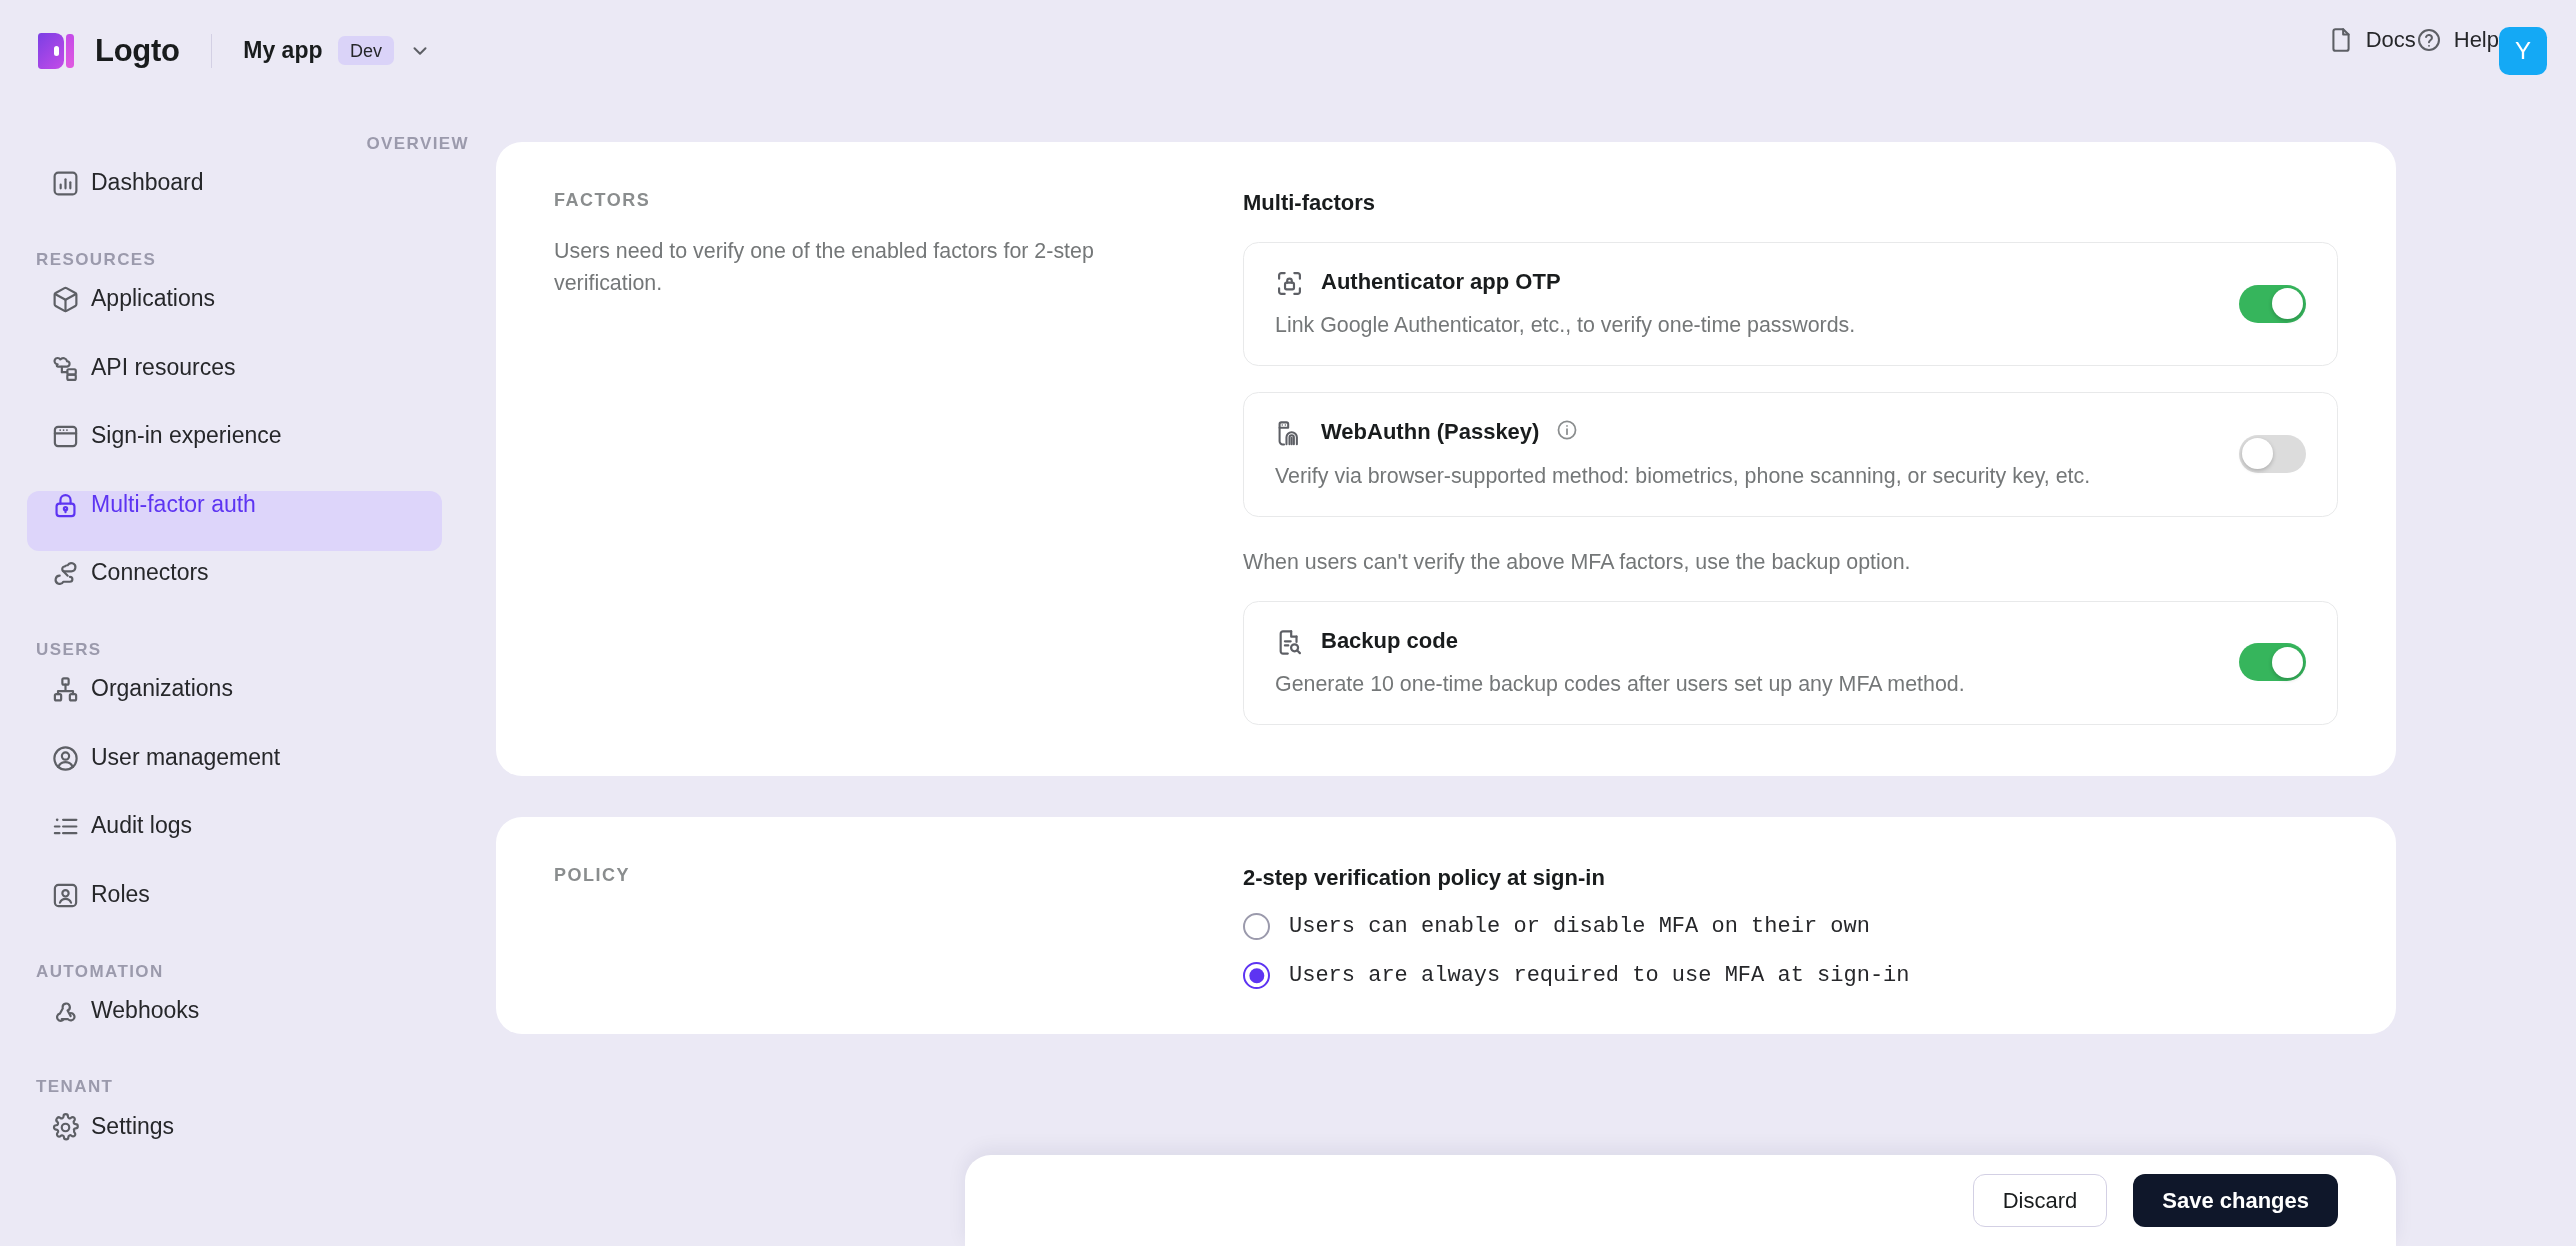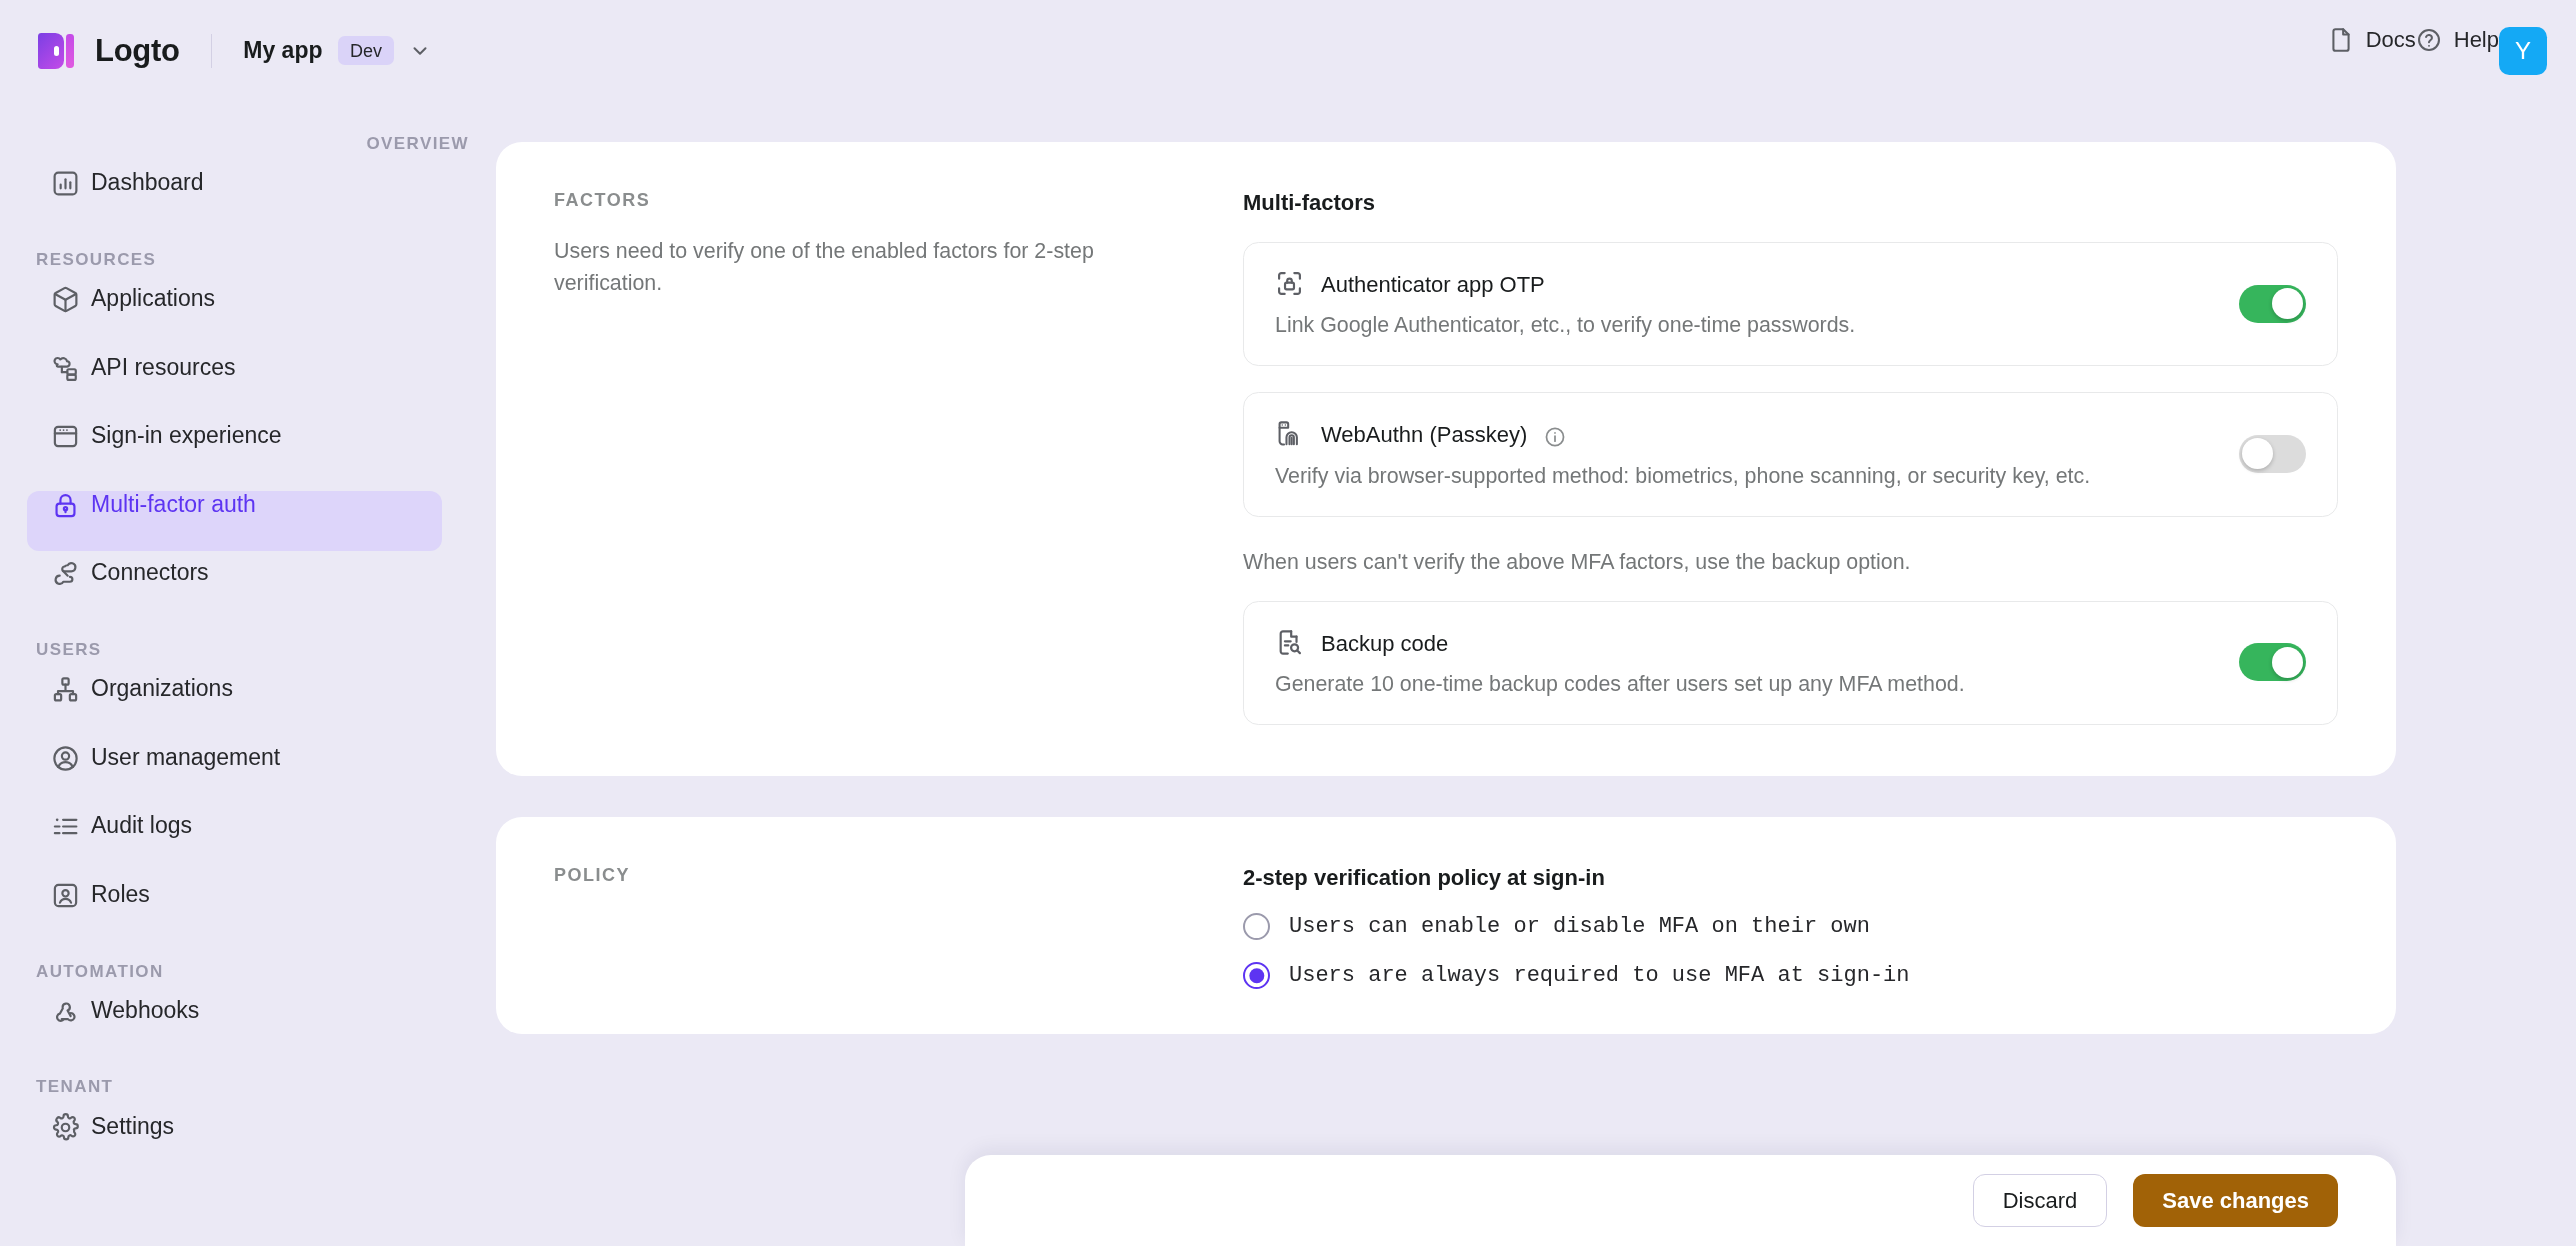--- a/index.html
+++ b/index.html
@@ -106,21 +106,21 @@
   .card-right { flex: 1 1 auto; min-width: 0; }
   .field-title { font-size: 22px; font-weight: 700; color: #191C1D; }
 
   .factor-box {
     border: 1.7px solid #E8E9EA; border-radius: 15.4px;
     padding: 26px 31px 27px 31px;
     margin-top: 26px;
     display: flex; align-items: center;
   }
   .factor-main { flex: 1 1 auto; min-width: 0; }
-  .factor-head { display: flex; align-items: flex-end; gap: 17px; }
+  .factor-head { display: flex; align-items: flex-start; gap: 17px; font-weight: bold; }
   .factor-ico { width: 29px; height: 29px; flex: 0 0 29px; color: #5D5F65; display:block; }
   .factor-name { font-size: 22px; color: #191C1D; }
   .info-ico { width: 22px; height: 22px; color: #8A8D8E; display:block; cursor: pointer; }
   .factor-desc { font-size: 21.4px; color: #747778; margin-top: 15.4px; }
 
   .toggle {
     width: 67px; height: 38px; border-radius: 19px;
     position: relative; flex: 0 0 67px; margin-left: 34px; cursor: pointer;
   }
   .toggle .knob {
@@ -163,21 +163,21 @@
     padding: 0 58px;
     gap: 26px;
     box-shadow: 0 -5.1px 19px rgba(32,26,74,0.07);
   }
   .btn {
     font-family: "Liberation Sans", sans-serif;
     font-size: 22px; border-radius: 12px; cursor: pointer;
     padding: 0 29px; height: 53px; display: flex; align-items: center;
   }
   .btn-secondary { background: #fff; border: 1.7px solid #D3D0E4; color: #191C1D; }
-  .btn-primary { background: #a16207; border: none; color: #fff; font-weight: 700; }
+  .btn-primary { background: #0f172a; border: none; color: #fff; font-weight: 700; }
 </style>
 </head>
 <body>
 
 <div class="app">
 
   <div class="topbar">
     <div class="brand">
       <div class="logo-mark">
         <div class="l-body"></div>

